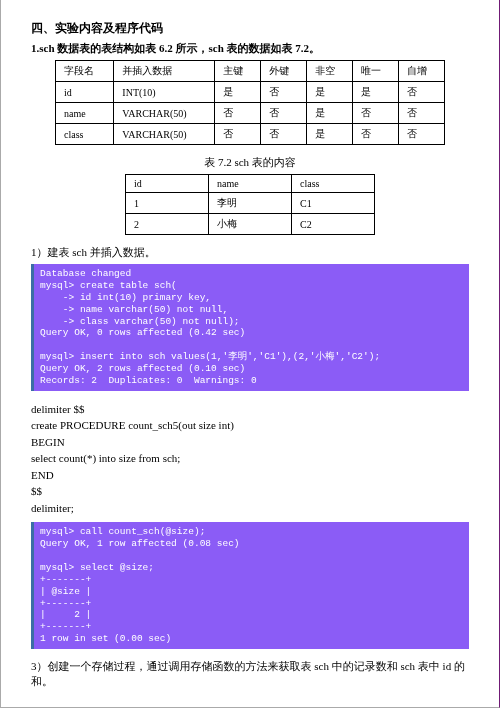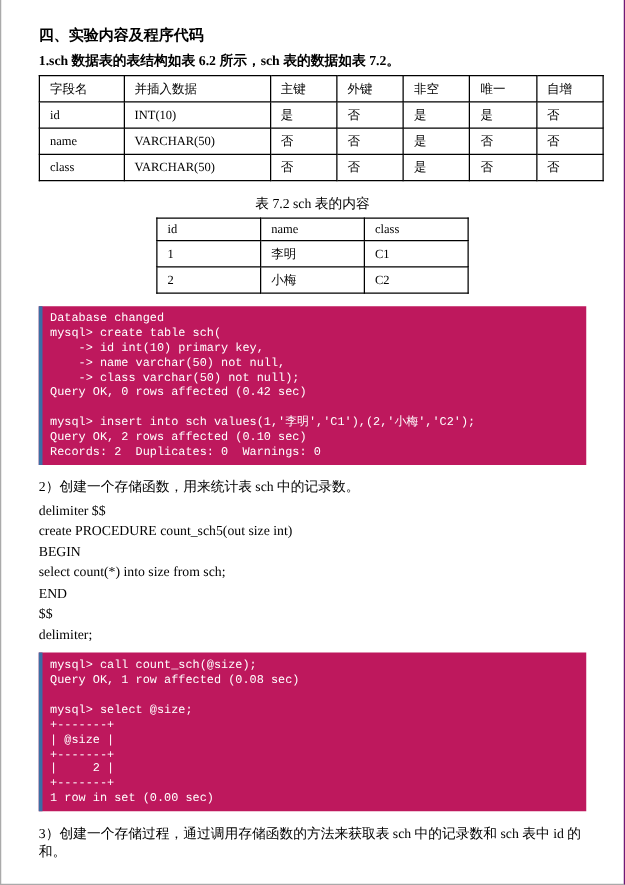--- a/index.html
+++ b/index.html
@@ -43,29 +43,29 @@
   }
   table.tbl th, table.tbl td {
     border: 1px solid #000;
     padding: 3px 8px;
     font-size: 10px;
     font-weight: normal;
     text-align: left;
     font-family: "SimSun", "宋体", serif;
     white-space: nowrap;
   }
-  table.t71 { width: 452px; border-radius: 23px; }
+  table.t71 { width: 390px; border-radius: 23px; }
   table.t72 { width: 250px; }
   table.t72 td { width: 33%; }
   .para {
     font-size: 11px;
     margin: 10px 0 4px 0;
   }
   .terminal {
-    background: #be185d;
+    background: #8b5cf6;
     color: #fff;
     font-family: "Consolas", "Courier New", monospace;
     font-size: 9.5px;
     padding: 4px 6px;
     margin: 4px 0 10px 0;
     white-space: pre;
     line-height: 1.25;
     position: relative;
     border-left: 3px solid #3b6ea5;
   }
@@ -147,32 +147,32 @@
       <td>C1</td>
     </tr>
     <tr>
       <td>2</td>
       <td>小梅</td>
       <td>C2</td>
     </tr>
   </tbody>
     </table>
 
+  <div class="para">1）建表 sch 并插入数据。</div>
   <div class="terminal">Database changed
 mysql&gt; create table sch(
     -&gt; id int(10) primary key,
     -&gt; name varchar(50) not null,
     -&gt; class varchar(50) not null);
 Query OK, 0 rows affected (0.42 sec)
 
 mysql&gt; insert into sch values(1,'李明','C1'),(2,'小梅','C2');
 Query OK, 2 rows affected (0.10 sec)
 Records: 2  Duplicates: 0  Warnings: 0</div>
 
-  <div class="para">2）创建一个存储函数，用来统计表 sch 中的记录数。</div>
   <div class="codeblock">delimiter $$
 create PROCEDURE count_sch5(out size int)
 BEGIN
 select count(*) into size from sch;
 END
 $$
 delimiter;</div>
 
   <div class="terminal"><span>mysql&gt; call count_sch(@size);
 Query OK, 1 row affected (0.08 sec)

